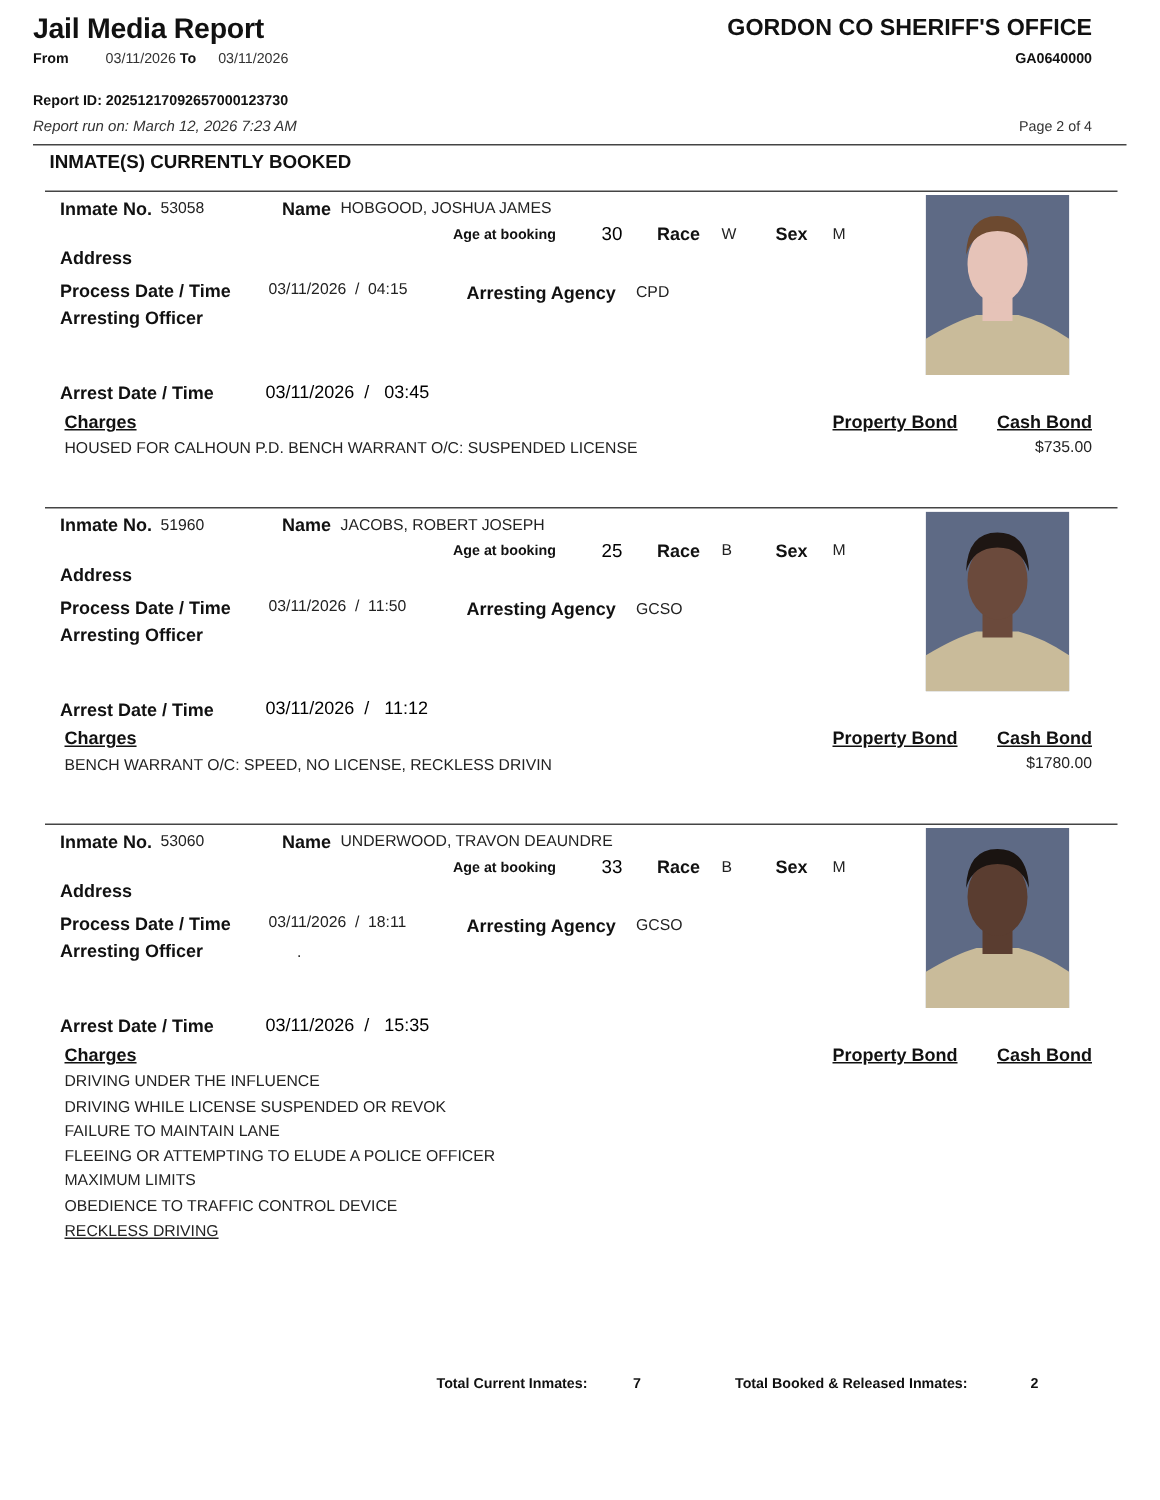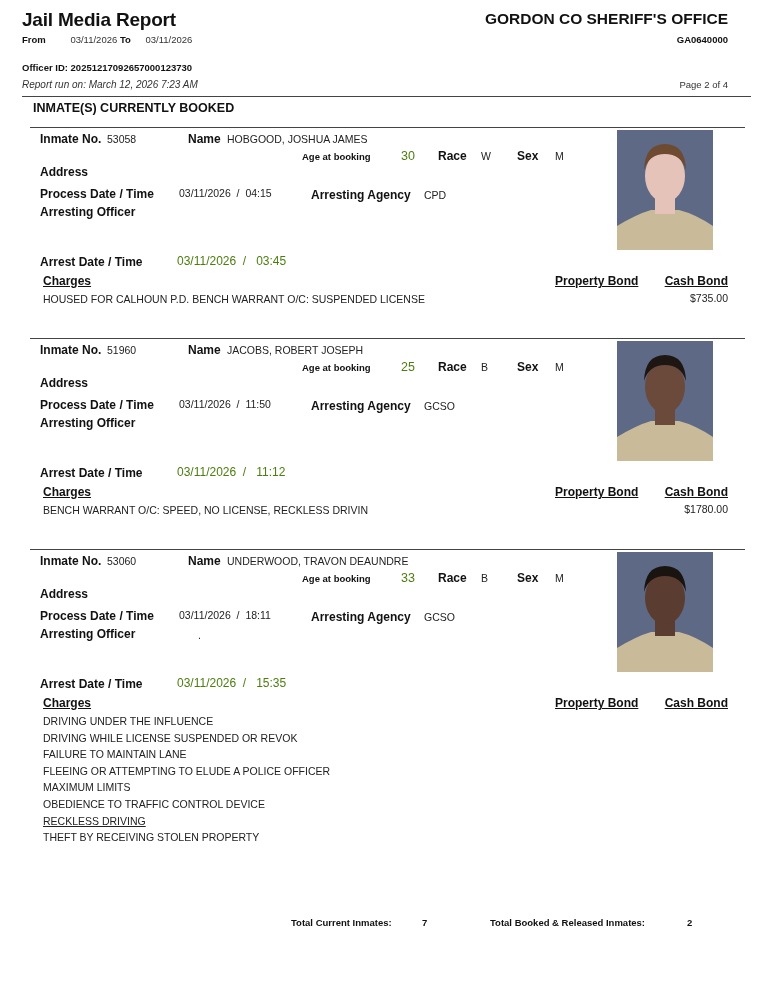--- a/index.html
+++ b/index.html
@@ -16,40 +16,40 @@
   .runon { left: 22px; top: 79px; font-size: 10px; font-style: italic; color: #333; }
   .pageno { right: 45px; top: 79px; font-size: 9.5px; color: #333; }
   .hr-main { left: 22px; top: 96px; width: 729px; height: 0; border-top: 1px solid #444; }
   .section-title { left: 33px; top: 101px; font-size: 12.5px; font-weight: bold; }
 
   .inmate { position: absolute; left: 0; width: 773px; height: 211px; }
   .inmate .sep { position: absolute; left: 30px; top: 0; width: 715px; border-top: 1px solid #444; }
   .lbl { font-weight: bold; font-size: 12px; }
   .lbl-sm { font-weight: bold; font-size: 9.5px; }
   .val { font-size: 10.5px; color: #222; }
-  .num { font-size: 12.5px; color: #4d7c0f; }
+  .num { font-size: 12.5px; color: #000000; }
   .photo { position: absolute; left: 617px; top: 3px; width: 96px; height: 120px; overflow: hidden; }
   .photo svg { display: block; }
   .u { text-decoration: underline; font-weight: bold; font-size: 12px; }
   .charge { font-size: 10.5px; color: #222; }
   .bond-val { font-size: 10.5px; color: #222; padding-left: 36px; }
 
   .totals { top: 917px; font-size: 9.5px; font-weight: bold; }
 </style>
 </head>
 <body>
 
 <div class="abs title">Jail Media Report</div>
 <div class="abs range">
   <b>From</b>
   <span class="v" style="margin-left:22px">03/11/2026</span>
   <b style="">To</b>
   <span class="v" style="margin-left:12px">03/11/2026</span>
 </div>
-<div class="abs repid">Officer ID: 20251217092657000123730</div>
+<div class="abs repid">Report ID: 20251217092657000123730</div>
 <div class="abs runon">Report run on:  March 12, 2026 7:23 AM</div>
 <div class="abs agency">GORDON CO SHERIFF'S OFFICE</div>
 <div class="abs ori">GA0640000</div>
 <div class="abs pageno">Page 2 of 4</div>
 <div class="abs hr-main"></div>
 <div class="abs section-title">INMATE(S) CURRENTLY BOOKED</div>
 
 <div id="inmates">
     <div class="inmate" style="top: 127px;">
     <div class="sep"></div>
@@ -193,21 +193,20 @@
     <div class="abs u" style="right:45px; top:147px">Cash Bond</div>
 
     <div class="abs charges" style="left:43px; top:164px">
         <div class="charge" style="line-height: 16.6px;">DRIVING UNDER THE INFLUENCE</div>
         <div class="charge" style="line-height: 16.6px;">DRIVING WHILE LICENSE SUSPENDED OR REVOK</div>
         <div class="charge" style="line-height: 16.6px;">FAILURE TO MAINTAIN LANE</div>
         <div class="charge" style="line-height: 16.6px;">FLEEING OR ATTEMPTING TO ELUDE A POLICE OFFICER</div>
         <div class="charge" style="line-height: 16.6px;">MAXIMUM LIMITS</div>
         <div class="charge" style="line-height: 16.6px;">OBEDIENCE TO TRAFFIC CONTROL DEVICE</div>
         <div class="charge" style="line-height: 16.6px; text-decoration: underline;">RECKLESS DRIVING</div>
-        <div class="charge" style="line-height: 16.6px;">THEFT BY RECEIVING STOLEN PROPERTY</div>
       </div>
     <div class="abs bond-val" style="left:555px; top:165px"></div>
     <div class="abs bond-val" style="right:45px; top:165px"></div>
   </div>
   </div>
 
 <div class="abs totals" style="left:291px">Total Current Inmates:</div>
 <div class="abs totals" style="left:422px">7</div>
 <div class="abs totals" style="left:490px">Total Booked &amp; Released Inmates:</div>
 <div class="abs totals" style="left:687px">2</div>

